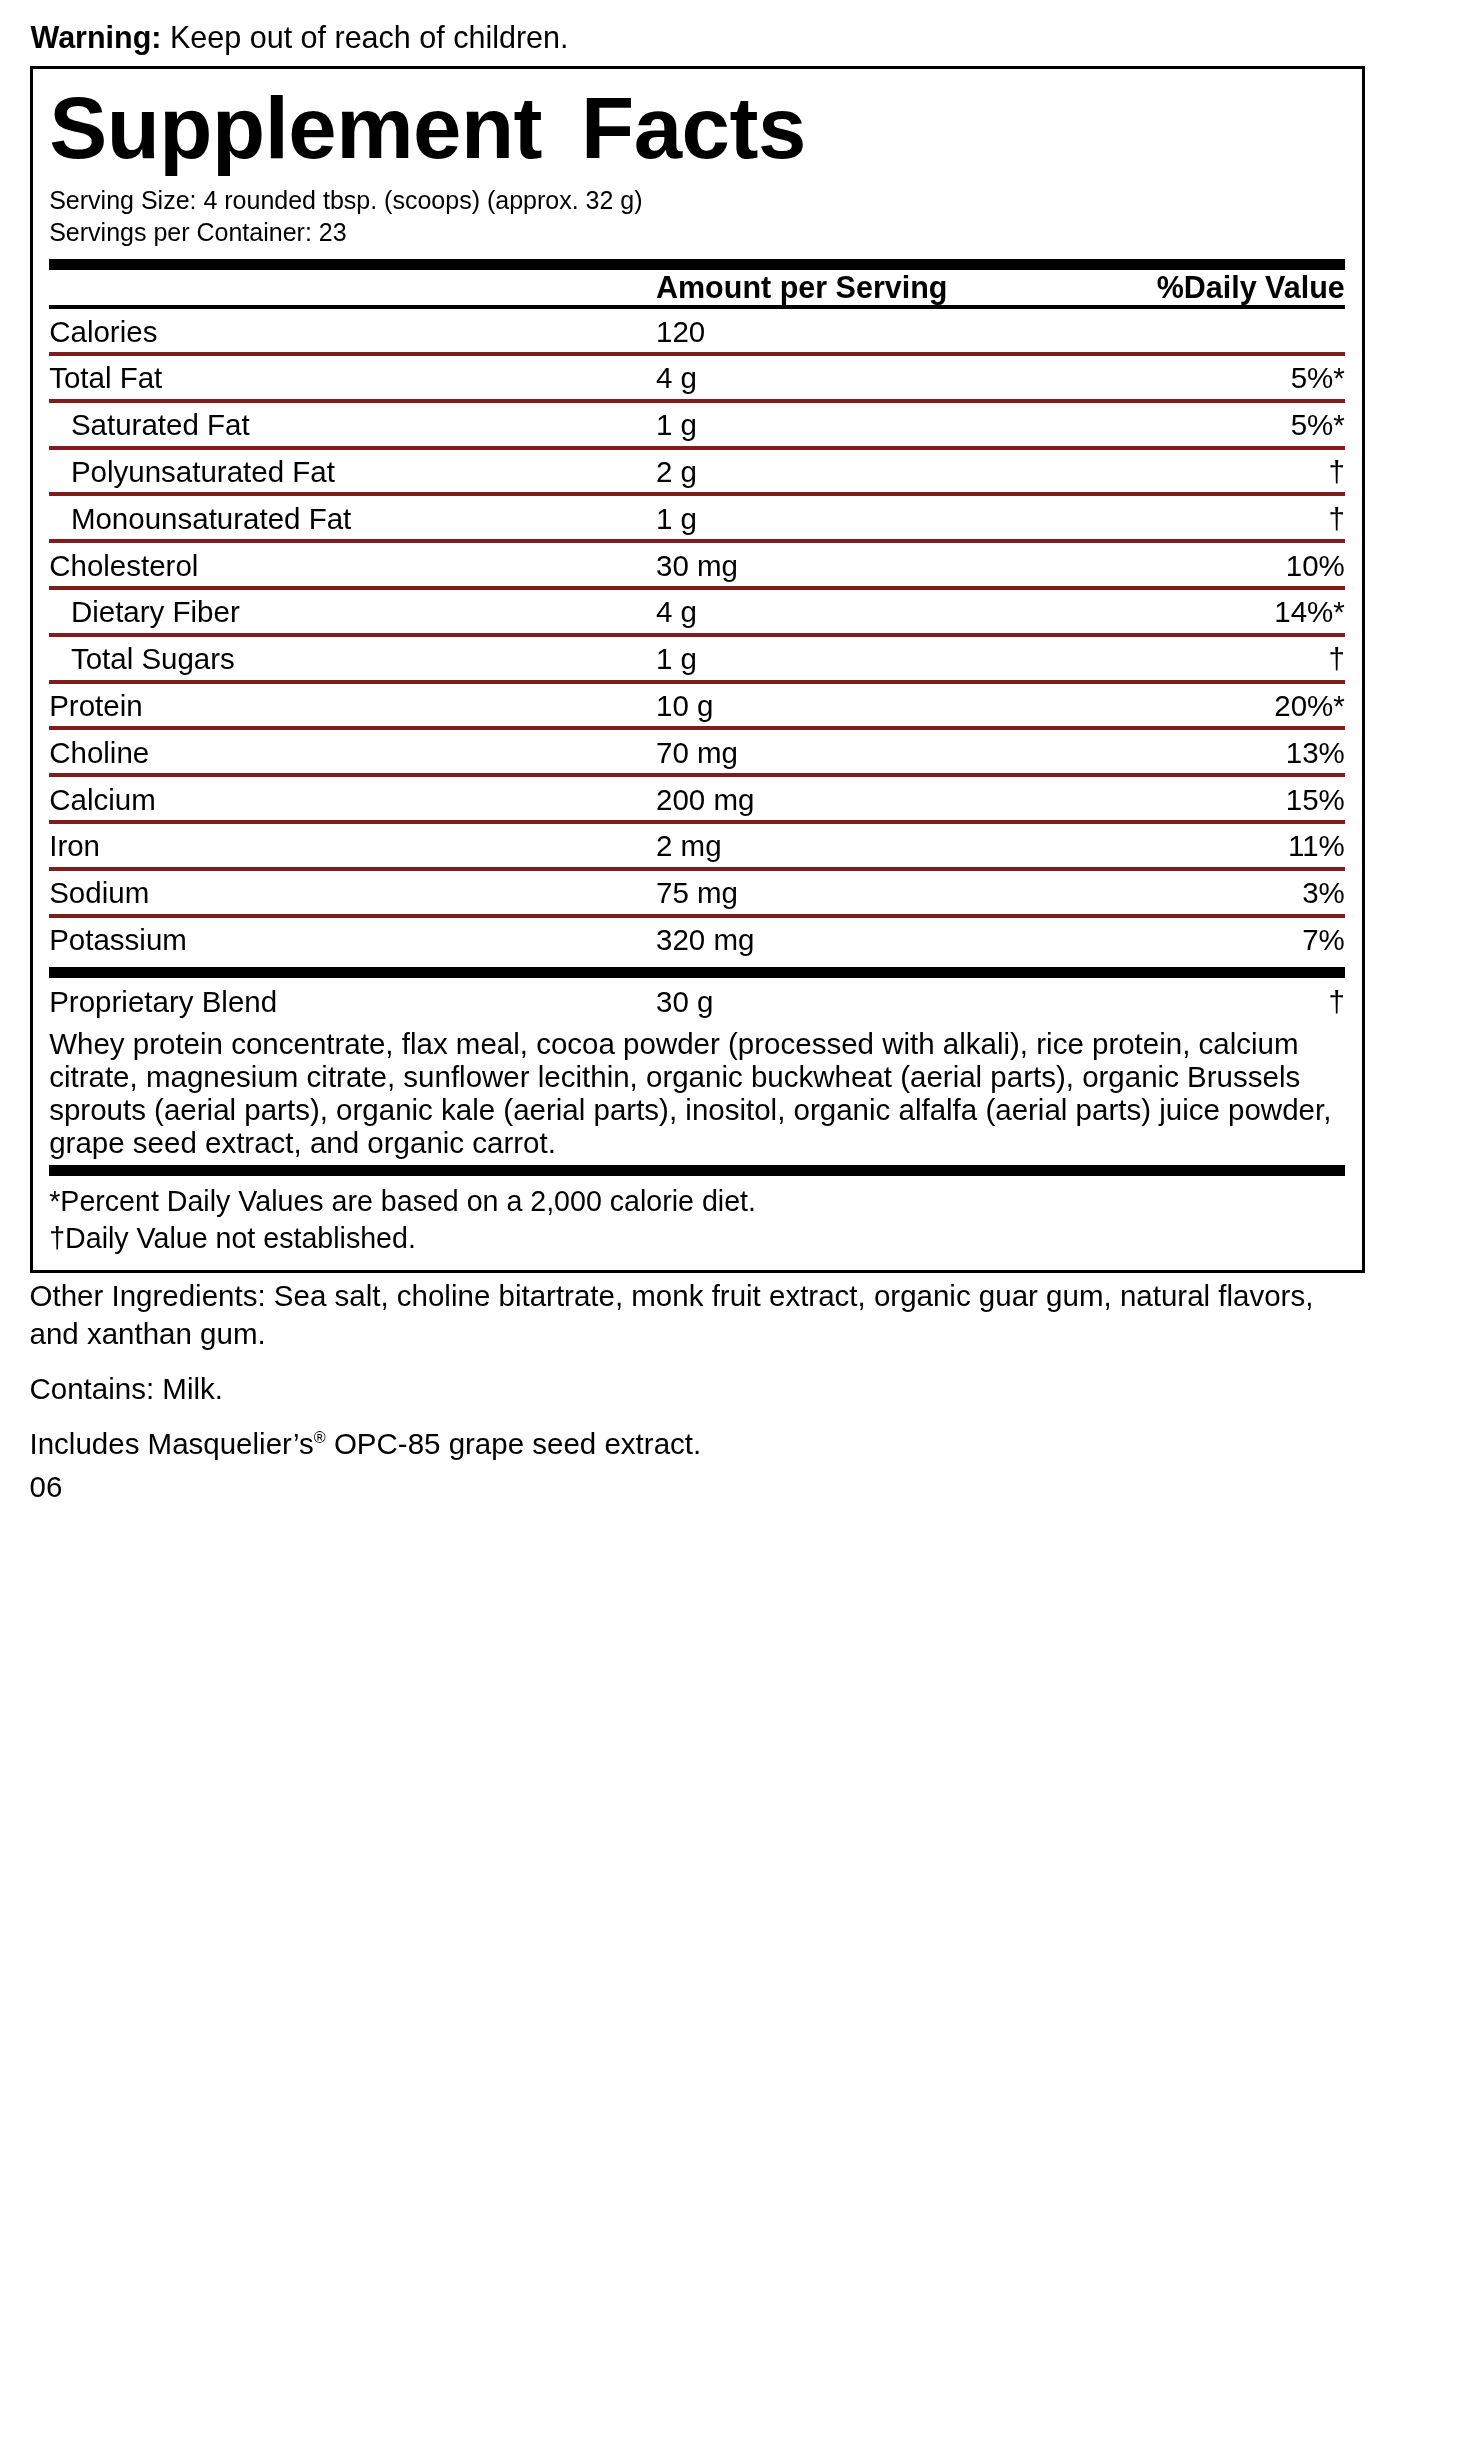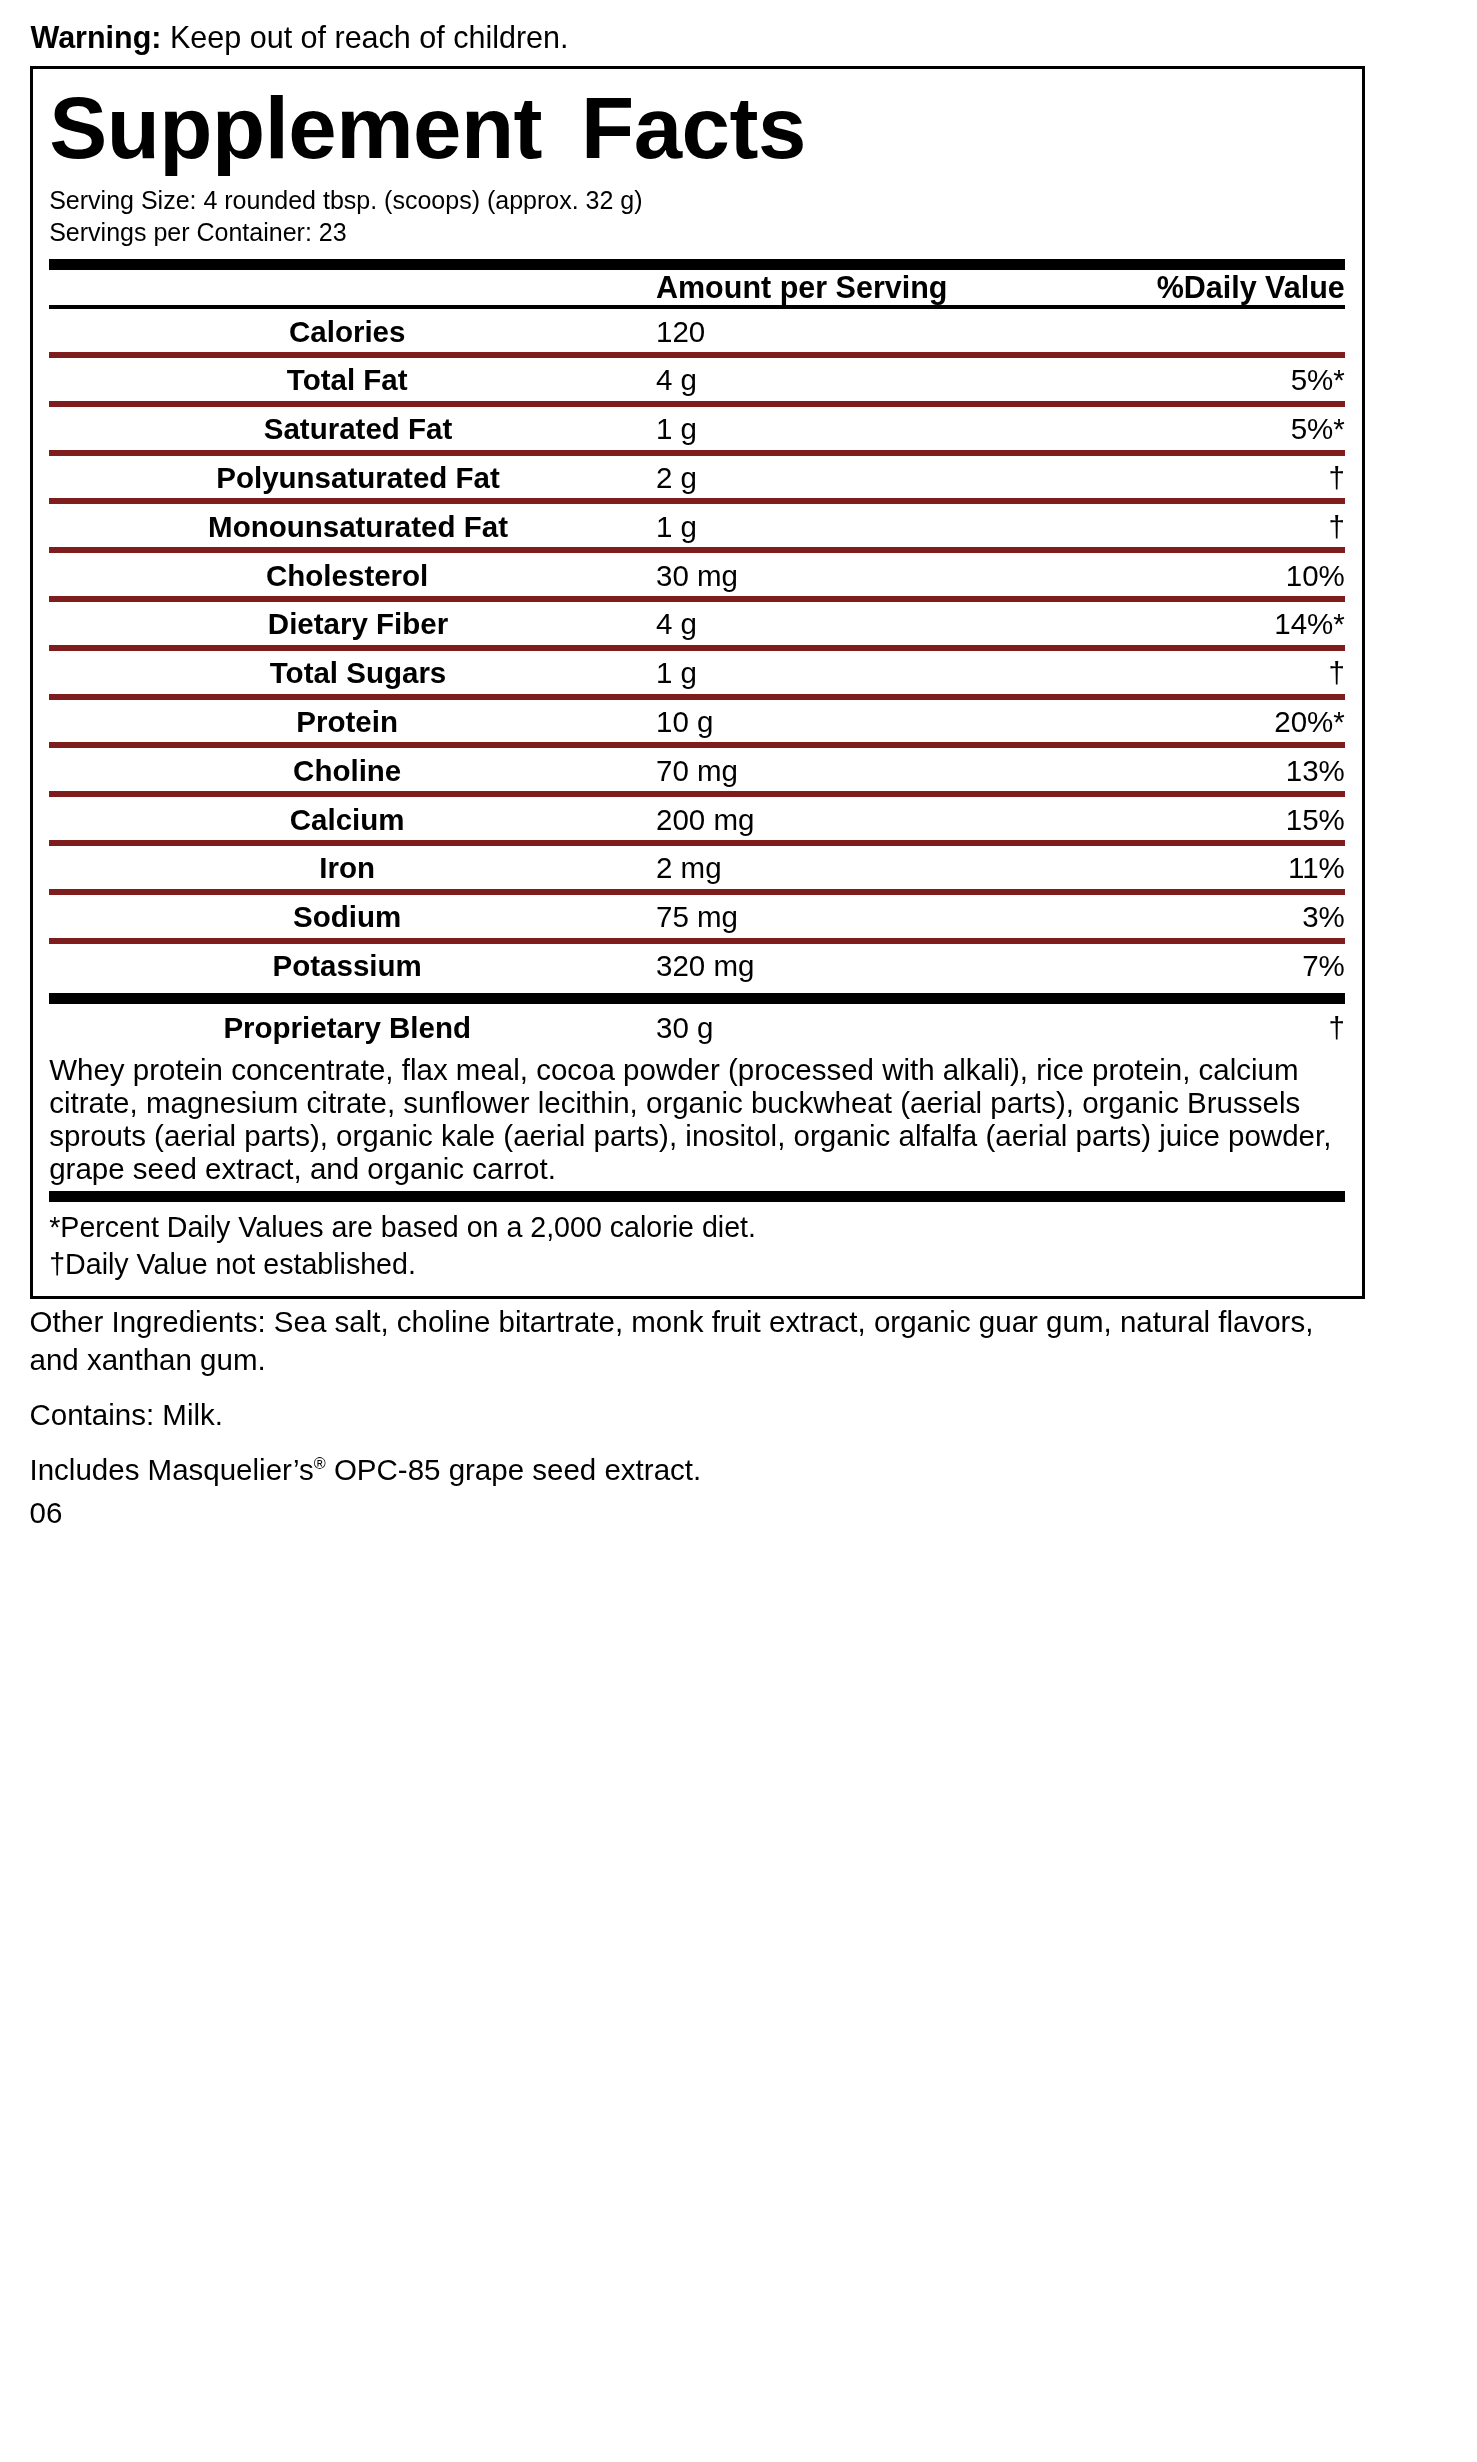--- a/index.html
+++ b/index.html
@@ -89,28 +89,28 @@
   }
   .hdr-row th {
     font-weight: bold;
     font-size: 30.5px;
     padding: 7.9px 0 8.9px 0;
   }
   .hdr-amt { text-align: left; padding-left: 10.8px !important; }
   .hdr-dv  { text-align: right; }
 
   tr.nf-row td {
-    border-top: 6px solid #7f1d1d;
+    border-top: 4px solid #7f1d1d;
     padding: 5.4px 0 4.4px 0;
     line-height: 1.12;
   }
   tr.nf-row.first td {
     border-top: none;
   }
-  td.nm   { text-align: center; font-weight: bold; }
+  td.nm   { text-align: left; }
   td.amt  { text-align: left; padding-left: 10.8px !important; }
   td.dv   { text-align: right; }
   td.nm.ind { padding-left: 21.7px !important; }
 
   
   table.blend {
     width: 100%;
     border-collapse: collapse;
     table-layout: fixed;
     font-size: 29.5px;

